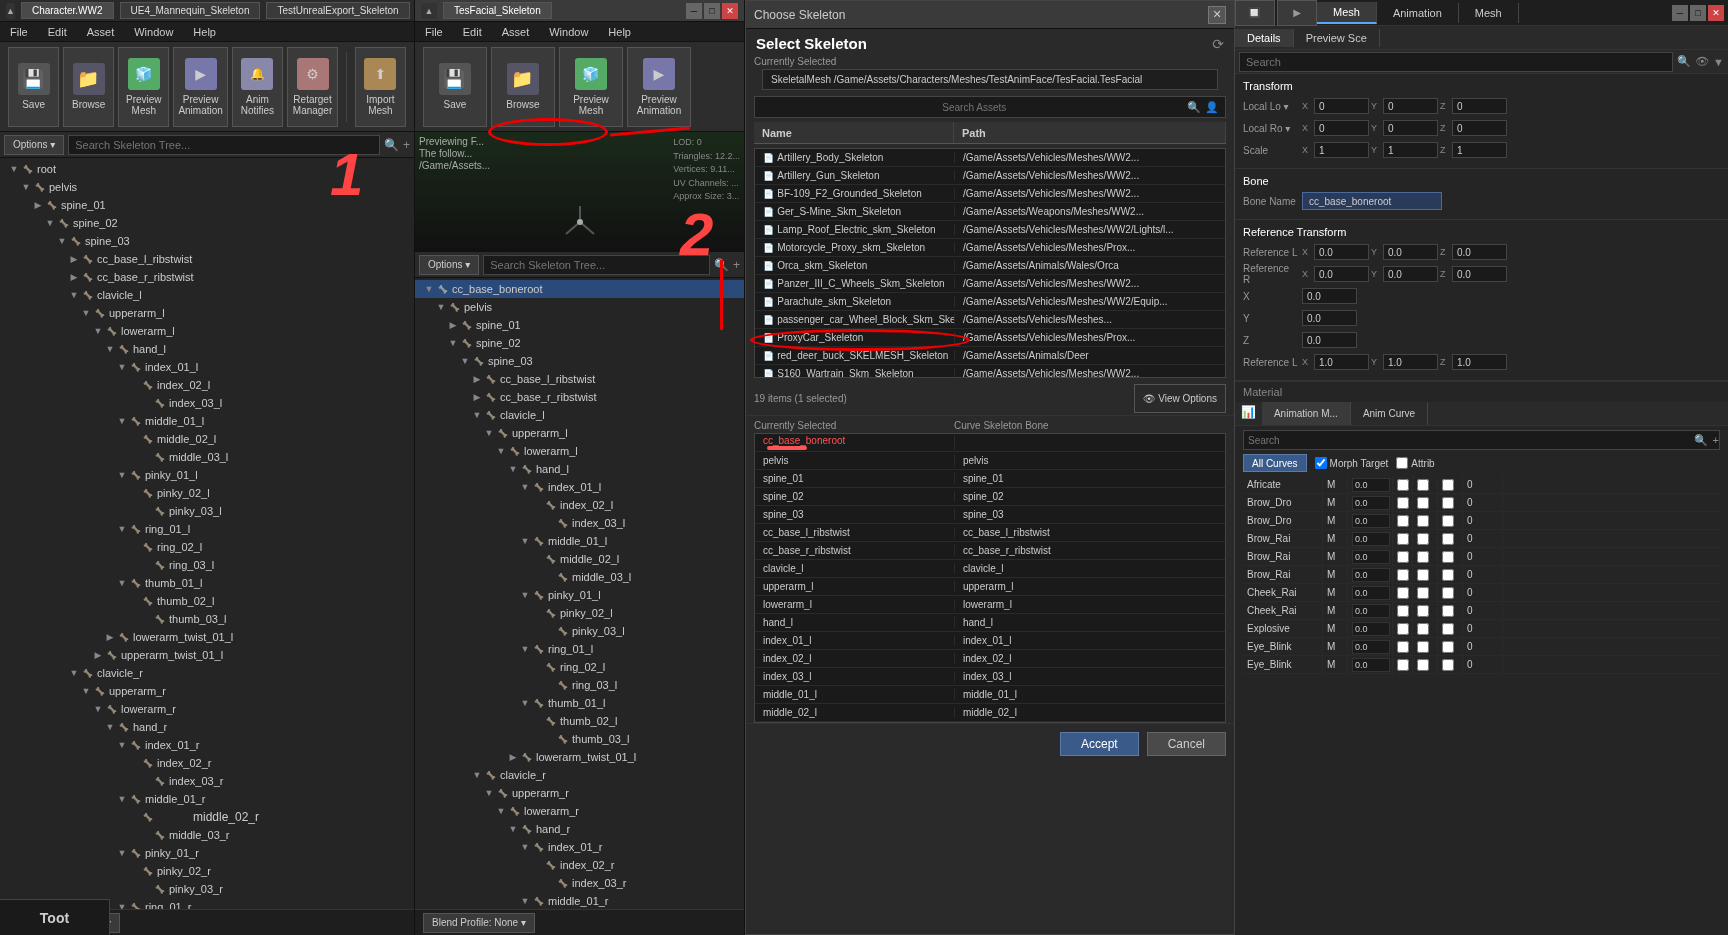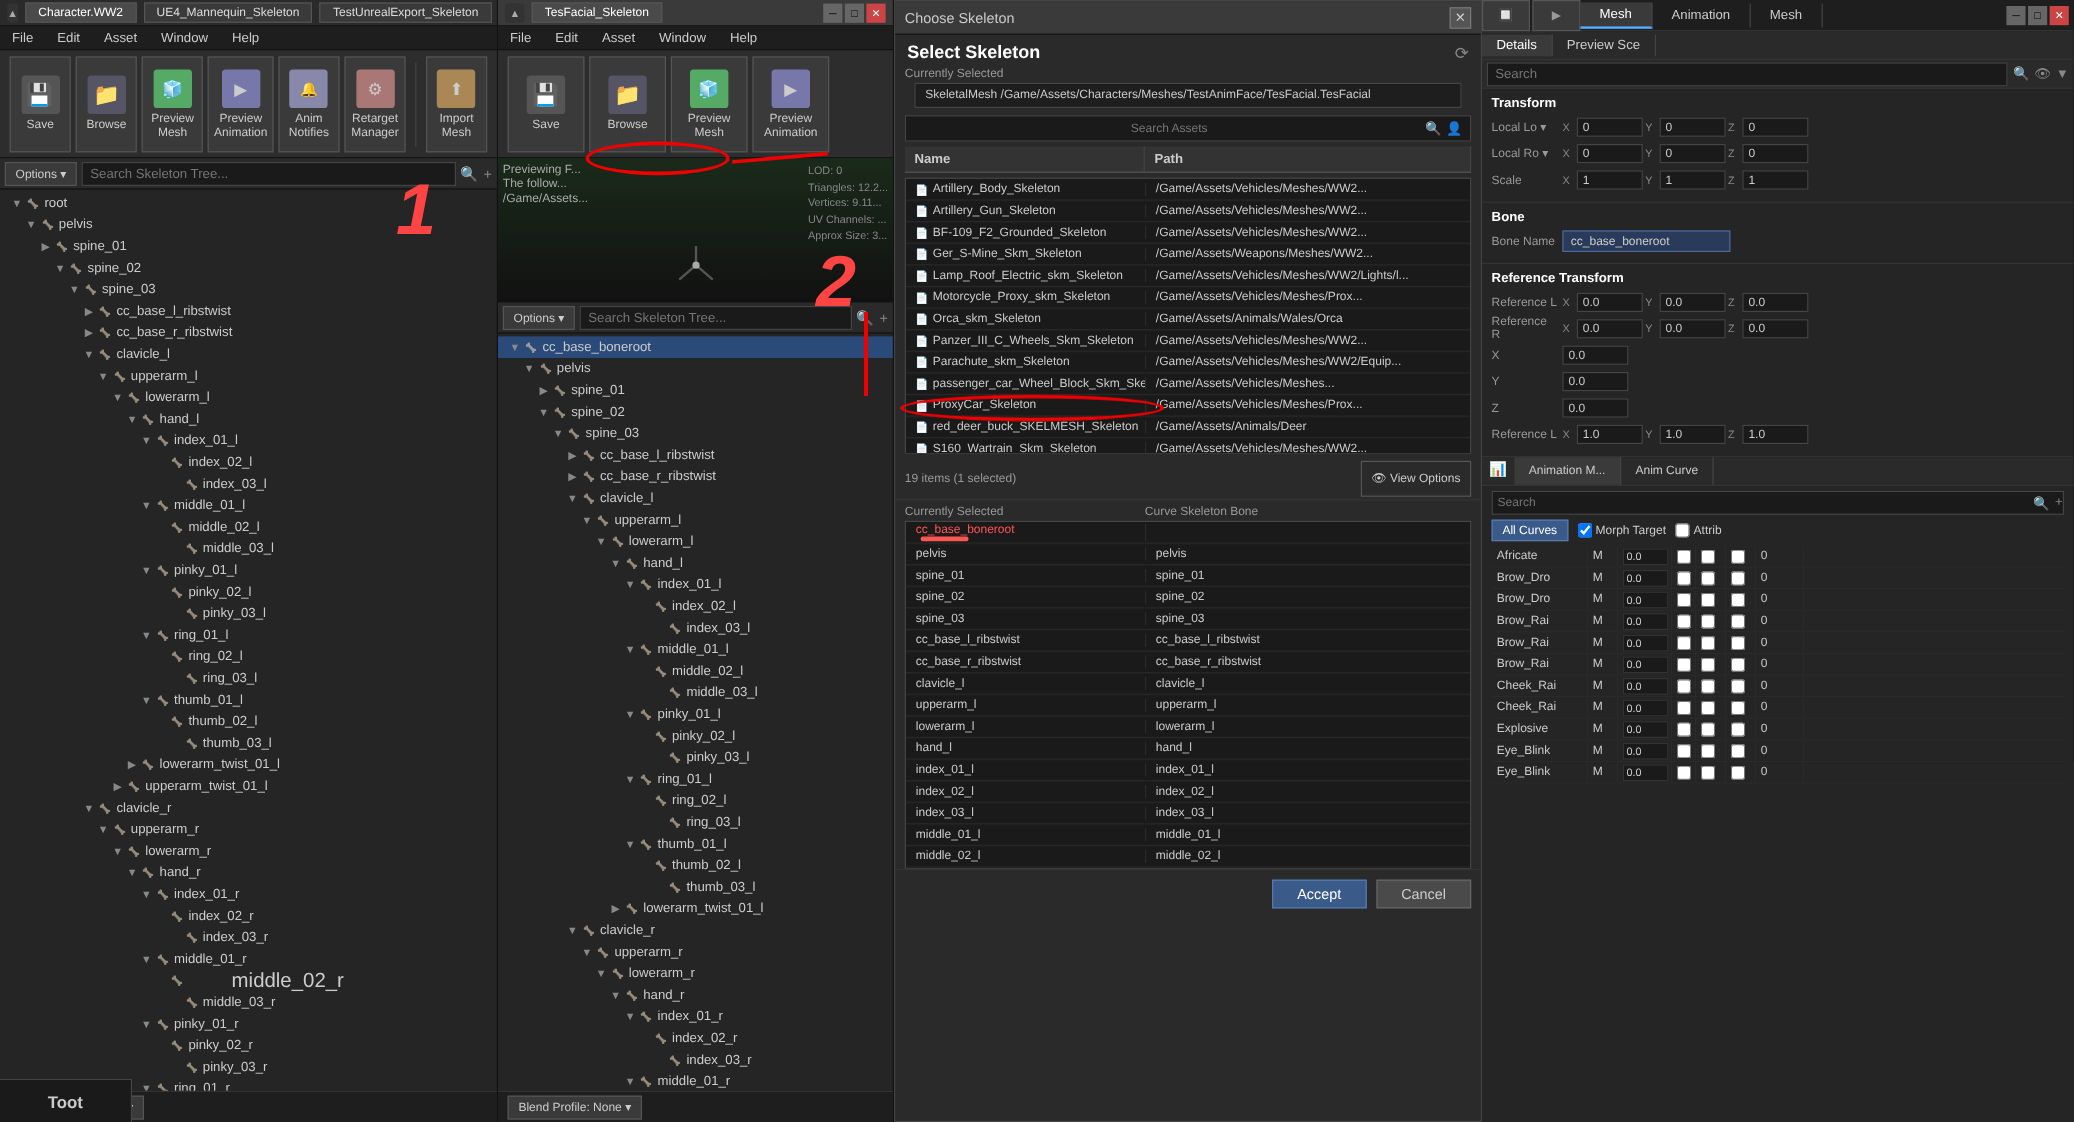--- a/index.html
+++ b/index.html
@@ -330,21 +330,21 @@
     }
     .right-tab.active { background: #3a3a3a; color: #fff; border-bottom: 2px solid #5af; }
 
     .right-panel-section {
       padding: 6px 8px;
       border-bottom: 1px solid #333;
     }
     .right-panel-section-title {
       font-size: 11px;
       color: #fff;
-      font-weight: bold;
+      font-weight: normal;
       margin-bottom: 4px;
     }
     .transform-row {
       display: flex;
       align-items: center;
       height: 20px;
       gap: 4px;
       margin-bottom: 2px;
     }
     .transform-label { width: 55px; font-size: 10px; color: #999; }
@@ -812,21 +812,21 @@
         <span style="font-size: 11px;">index_03_r</span>
       </div>
       <div class="tree-item" style="padding-left: 116px;">
         <span class="tree-expand">▼</span>
         <span class="tree-bone-icon" style="font-size: 8px;">🦴</span>
         <span style="font-size: 11px;">middle_01_r</span>
       </div>
       <div class="tree-item" style="padding-left: 128px;">
         <span class="tree-expand"></span>
         <span class="tree-bone-icon" style="font-size: 8px;">🦴</span>
-        <span style="font-size: 17px; padding-left: 36px;">middle_02_r</span>
+        <span style="font-size: 12px; padding-left: 36px;">middle_02_r</span>
       </div>
       <div class="tree-item" style="padding-left: 140px;">
         <span class="tree-expand"></span>
         <span class="tree-bone-icon" style="font-size: 8px;">🦴</span>
         <span style="font-size: 11px;">middle_03_r</span>
       </div>
       <div class="tree-item" style="padding-left: 116px;">
         <span class="tree-expand">▼</span>
         <span class="tree-bone-icon" style="font-size: 8px;">🦴</span>
         <span style="font-size: 11px;">pinky_01_r</span>
@@ -1447,20 +1447,21 @@
         <span class="coord-label">X</span>
         <input class="coord-input" value="1.0" style="">
         <span class="coord-label">Y</span>
         <input class="coord-input" value="1.0" style="">
         <span class="coord-label">Z</span>
         <input class="coord-input" value="1.0" style="">
       </div>
     </div>
   </div>
 
+  <div style="padding:4px 8px;font-size:11px;color:#888;border-top:1px solid #333;">Material</div>
 
   <div class="anim-tabs">
     <span style="padding:3px 6px;color:#aaa;font-size:12px;">📊</span>
     <div class="anim-tab active">Animation M...</div>
     <div class="anim-tab">Anim Curve</div>
   </div>
 
   <div class="curve-section">
 
     <div class="curve-search">

